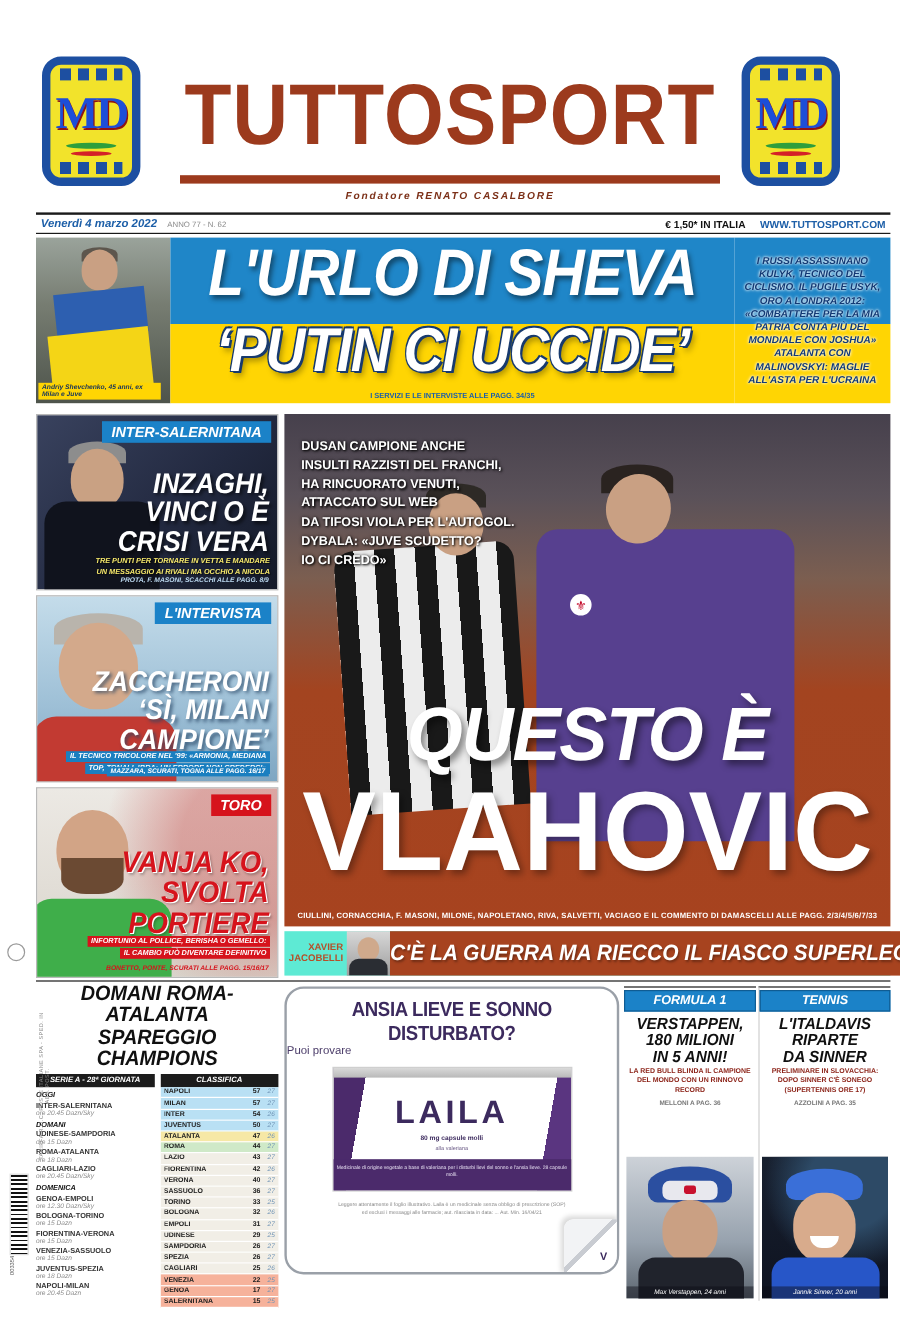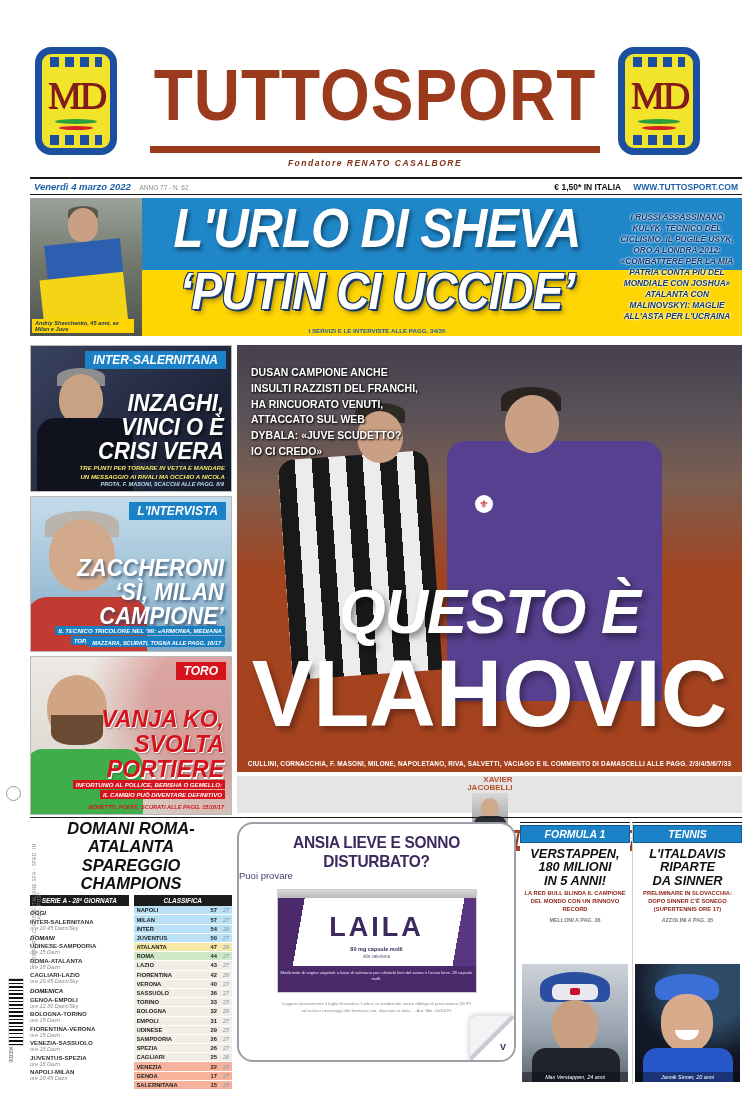--- a/index.html
+++ b/index.html
@@ -6,21 +6,21 @@
   .page{position:relative;width:750px;height:1100px;background:#ffffff;margin:0 auto;
         font-family:"Liberation Sans",sans-serif;overflow:hidden;}
   [data-interactable]{box-sizing:border-box;}
 
   
   .md-logo{position:absolute;width:82px;height:108px;background:#f2e32b;border:7px solid #1d4fa1;
            border-radius:16px;display:flex;align-items:center;justify-content:center;flex-direction:column;}
   .md-logo .dashes{position:absolute;left:8px;right:8px;height:10px;
         background:repeating-linear-gradient(90deg,#1d4fa1 0 9px,#f2e32b 9px 15px);}
   .md-logo .dash-top{top:3px;} .md-logo .dash-bot{bottom:3px;}
-  .md-text{font-family:"Liberation Serif",serif;font-weight:normal;font-size:38px;color:#7f1d1d;
+  .md-text{font-family:"Liberation Serif",serif;font-weight:bold;font-size:38px;color:#1d4ed8;
            text-shadow:1px 1px 0 #8e1414;letter-spacing:-2px;}
   .md-arc{width:42px;height:5px;border-radius:50%;margin-top:2px;}
   .arc1{background:#2e9e3c;} .arc2{background:#d42027;width:34px;height:4px;}
   .mast-title{position:absolute;left:130px;right:130px;top:58px;text-align:center;
       font-size:64px;font-weight:900;color:#9c3a1d;letter-spacing:1px;
       transform:scaleY(1.12);font-style:normal;}
   .mast-rule{position:absolute;left:150px;right:150px;top:146px;height:7px;background:#9c3a1d;}
   .mast-founder{position:absolute;left:0;right:0;top:158px;text-align:center;font-size:8.5px;
       font-weight:bold;letter-spacing:1.5px;color:#7c3018;font-style:italic;}
   .datebar{position:absolute;left:30px;right:8px;top:177px;height:18px;border-top:2px solid #1a1a1a;
@@ -118,22 +118,22 @@
   .mh1{position:absolute;left:0;right:0;top:232px;text-align:center;color:#fff;font-size:60px;
       font-weight:900;font-style:italic;transform:scaleY(1.05);letter-spacing:-1px;
       text-shadow:3px 4px 6px rgba(0,0,0,.45);}
   .mh2{position:absolute;left:0;right:0;top:296px;text-align:center;color:#fff;font-size:92px;
       font-weight:900;letter-spacing:0px;transform:scaleY(1.02);
       text-shadow:3px 4px 6px rgba(0,0,0,.35);}
   .mby{position:absolute;left:0;right:0;bottom:5px;text-align:center;color:#fff;font-size:6.4px;
       font-weight:bold;letter-spacing:.2px;}
 
   
-  .jstrip{position:absolute;left:237px;top:776px;width:505px;height:37px;background:#e5e5e5;
-      display:flex;align-items:center;flex-direction:column;}
+  .jstrip{position:absolute;left:237px;top:776px;width:505px;height:37px;background:#5eead4;
+      display:flex;align-items:center;}
   .jname{width:52px;text-align:right;color:#b5502a;font-size:8px;font-weight:900;line-height:1.05;flex:none;padding-right:3px;}
   .jphoto{position:relative;width:36px;height:37px;flex:none;background:linear-gradient(180deg,#d8d8d8,#9d9d9d);overflow:hidden;}
   .jphoto .h{position:absolute;left:9px;top:5px;width:18px;height:20px;border-radius:50%;background:#cfa98c;}
   .jphoto .s{position:absolute;left:2px;top:23px;width:32px;height:14px;border-radius:8px 8px 0 0;background:#2a2d33;}
   .jbar{flex:1;height:37px;background:#a7431f;display:flex;align-items:center;justify-content:center;}
   .jbar span{color:#fff;font-size:17.5px;font-weight:900;font-style:italic;white-space:nowrap;
       transform:scaleY(1.05);text-shadow:1px 1px 2px rgba(0,0,0,.35);}
 
   
   .bottom-rule{position:absolute;left:30px;right:8px;top:817px;border-top:1px solid #1a1a1a;}
@@ -314,20 +314,21 @@
     <div class="juve-head" data-interactable="false"></div>
     <div class="viola-body" data-interactable="false"></div>
     <div class="viola-hair" data-interactable="false"></div>
     <div class="viola-head" data-interactable="false"></div>
     <div class="giglio" data-interactable="false">⚜</div>
     <div class="kicker" data-interactable="false">
         <div class="ln" data-interactable="false">DUSAN CAMPIONE ANCHE</div>
         <div class="ln" data-interactable="false">INSULTI RAZZISTI DEL FRANCHI,</div>
         <div class="ln" data-interactable="false">HA RINCUORATO VENUTI,</div>
         <div class="ln" data-interactable="false">ATTACCATO SUL WEB</div>
+        <div class="ln" data-interactable="false">DA TIFOSI VIOLA PER L'AUTOGOL.</div>
         <div class="ln" data-interactable="false">DYBALA: «JUVE SCUDETTO?</div>
         <div class="ln" data-interactable="false">IO CI CREDO»</div>
       </div>
     <div class="mh1" data-interactable="false">QUESTO È</div>
     <div class="mh2" data-interactable="false">VLAHOVIC</div>
     <div class="mby" data-interactable="false">CIULLINI, CORNACCHIA, F. MASONI, MILONE, NAPOLETANO, RIVA, SALVETTI, VACIAGO E IL COMMENTO DI DAMASCELLI ALLE PAGG. 2/3/4/5/6/7/33</div>
   </div>
 
   <div class="jstrip" data-interactable="false">
     <div class="jname" data-interactable="false">

